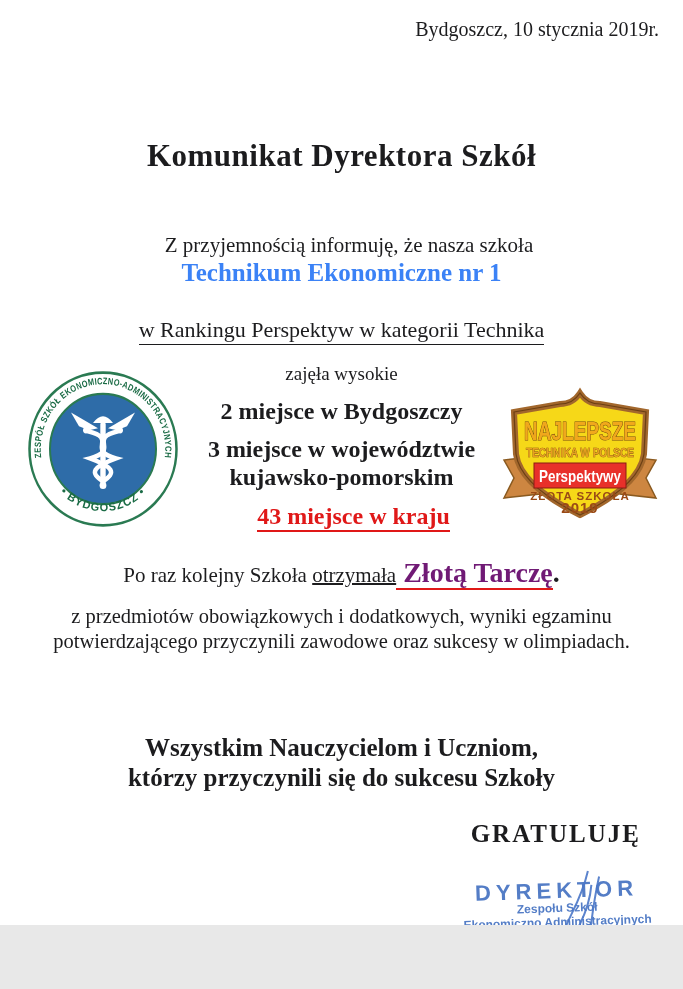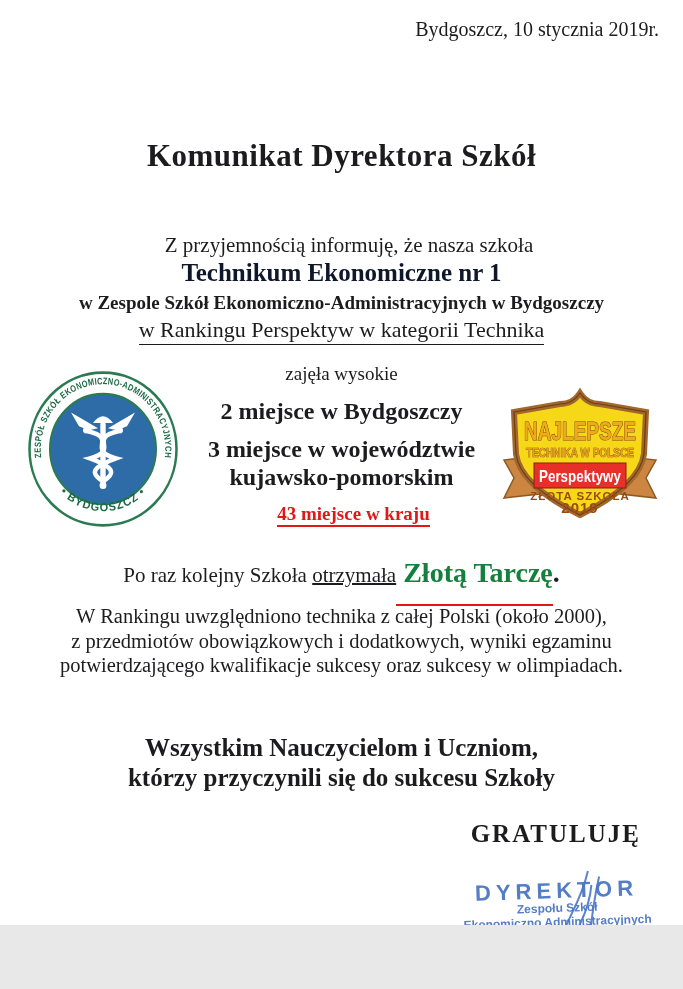--- a/index.html
+++ b/index.html
@@ -8,39 +8,39 @@
     background:#ffffff; overflow:hidden;
     font-family:"Liberation Serif", serif; color:#1c1c1e;
   }
   .abs { position:absolute; }
   .cline { position:absolute; left:0; right:0; text-align:center; }
 
   .date-line { top:18px; right:24px; font-size:20px; }
   .doc-title { top:138px; font-size:31px; font-weight:bold; letter-spacing:0.5px; }
 
   .intro-line { top:233px; font-size:21px;padding-left:15px; }
-  .school-name { top:259px; font-size:25px; font-weight:bold; color:#0f172a; }
+  .school-name { top:259px; font-size:25px; font-weight:bold; color:#3b82f6; }
   .school-org { top:292px; font-size:19px; font-weight:bold; }
   .ranking-line { top:317px; font-size:22px; }
   .ranking-line span { border-bottom:1.5px solid #1c1c1e; padding-bottom:2px; }
   .achieved-line { top:363px; font-size:19px; }
 
   .rank-city { top:398px; font-size:24px; font-weight:bold; }
   .rank-voiv { top:436px; font-size:24px; font-weight:bold; line-height:1.15; }
-  .rank-country { top:503px; font-size:19px; font-weight:bold; color:#e01818;margin-left:24px; }
+  .rank-country { top:503px; font-size:24px; font-weight:bold; color:#e01818;margin-left:24px; }
   .rank-country span { border-bottom:2.5px solid #e01818; padding-bottom:1px; }
 
   .school-logo { left:27px; top:370px; width:152px; height:158px; }
   .award-badge { left:498px; top:382px; width:164px; height:140px; }
 
   .shield-line { top:557px; font-size:21px; }
   .shield-line .u { text-decoration:underline; text-decoration-thickness:1.5px; }
   .shield-line .gold-shield {
-    color:#15803d; font-weight:bold; font-size:28px;
-    border-bottom:2.5px solid #e01818; padding-bottom:16px;
+    color:#701a75; font-weight:bold; font-size:28px;
+    border-bottom:2.5px solid #e01818; padding-bottom:0px;
   }
   .shield-line .period { color:#1c1c1e; font-weight:bold; font-size:28px; }
 
   .body-par { top:604px; left:30px; right:30px; text-align:center;
     font-size:20.5px; line-height:24.5px; }
 
   .closing { top:733px; font-size:25px; font-weight:bold; line-height:1.2; }
   .congrats { top:820px; right:42px; font-size:25px; font-weight:bold; letter-spacing:2px; }
 
   .stamp {
@@ -72,21 +72,20 @@
 <body>
 
 <div class="page">
 
   <div class="abs date-line">Bydgoszcz, 10 stycznia 2019r.</div>
 
   <div class="cline doc-title">Komunikat Dyrektora Szkół</div>
 
   <div class="cline intro-line">Z przyjemnością informuję, że nasza szkoła</div>
   <div class="cline school-name">Technikum Ekonomiczne nr 1</div>
-  <div class="cline school-org">w Zespole Szkół Ekonomiczno-Administracyjnych w Bydgoszczy</div>
   <div class="cline ranking-line">
     <span>w Rankingu Perspektyw w kategorii Technika</span>
   </div>
   <div class="cline achieved-line">zajęła wysokie</div>
 
   <div class="cline rank-city">2 miejsce w Bydgoszczy</div>
   <div class="cline rank-voiv">
     <div>3 miejsce w województwie</div>
     <div>kujawsko-pomorskim</div>
   </div>
@@ -134,23 +133,22 @@
     <text class="badge-brand" x="82" y="99.5" text-anchor="middle" lengthAdjust="spacingAndGlyphs" textLength="82">Perspektywy</text>
     <text class="badge-award" x="82" y="118" text-anchor="middle">ZŁOTA SZKOŁA</text>
     <text class="badge-year" x="82" y="131" text-anchor="middle">2019</text>
   </svg>
 
   <div class="cline shield-line">
     <span>Po raz kolejny Szkoła </span><span class="u">otrzymała</span><span class="gold-shield"> Złotą Tarczę</span><span class="period">.</span>
   </div>
 
   <div class="abs body-par">
-    <div>W Rankingu uwzględniono technika z całej Polski (około 2000),</div>
     <div>z przedmiotów obowiązkowych i dodatkowych, wyniki egzaminu</div>
-    <div>potwierdzającego kwalifikacje sukcesy oraz sukcesy w olimpiadach.</div>
+    <div>potwierdzającego przyczynili zawodowe oraz sukcesy w olimpiadach.</div>
   </div>
 
   <div class="cline closing">
     <div>Wszystkim Nauczycielom i Uczniom,</div>
     <div>którzy przyczynili się do sukcesu Szkoły</div>
   </div>
   <div class="abs congrats">GRATULUJĘ</div>
 
   <div class="abs stamp">
     <div class="stamp-role">DYREKTOR</div>

